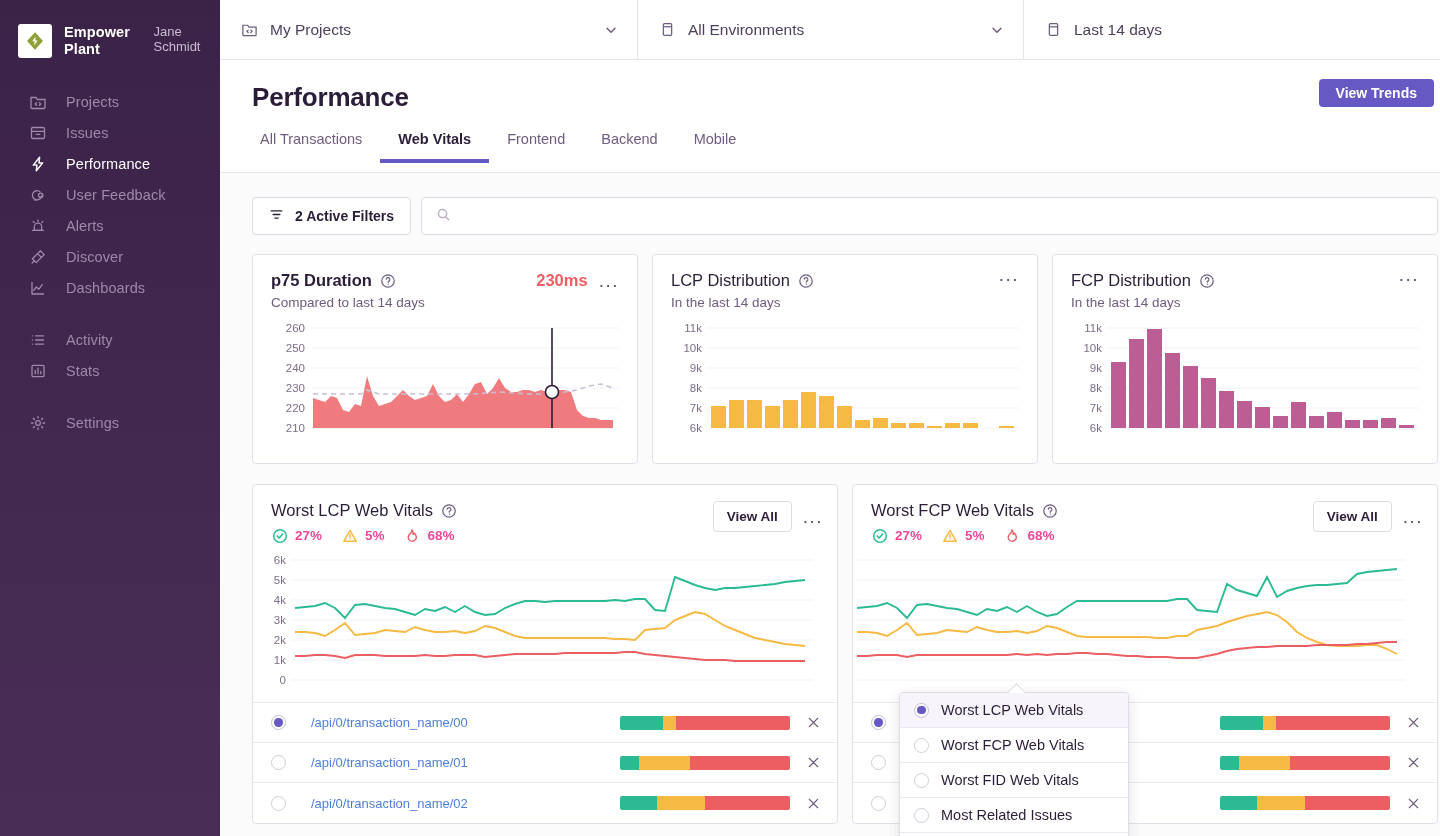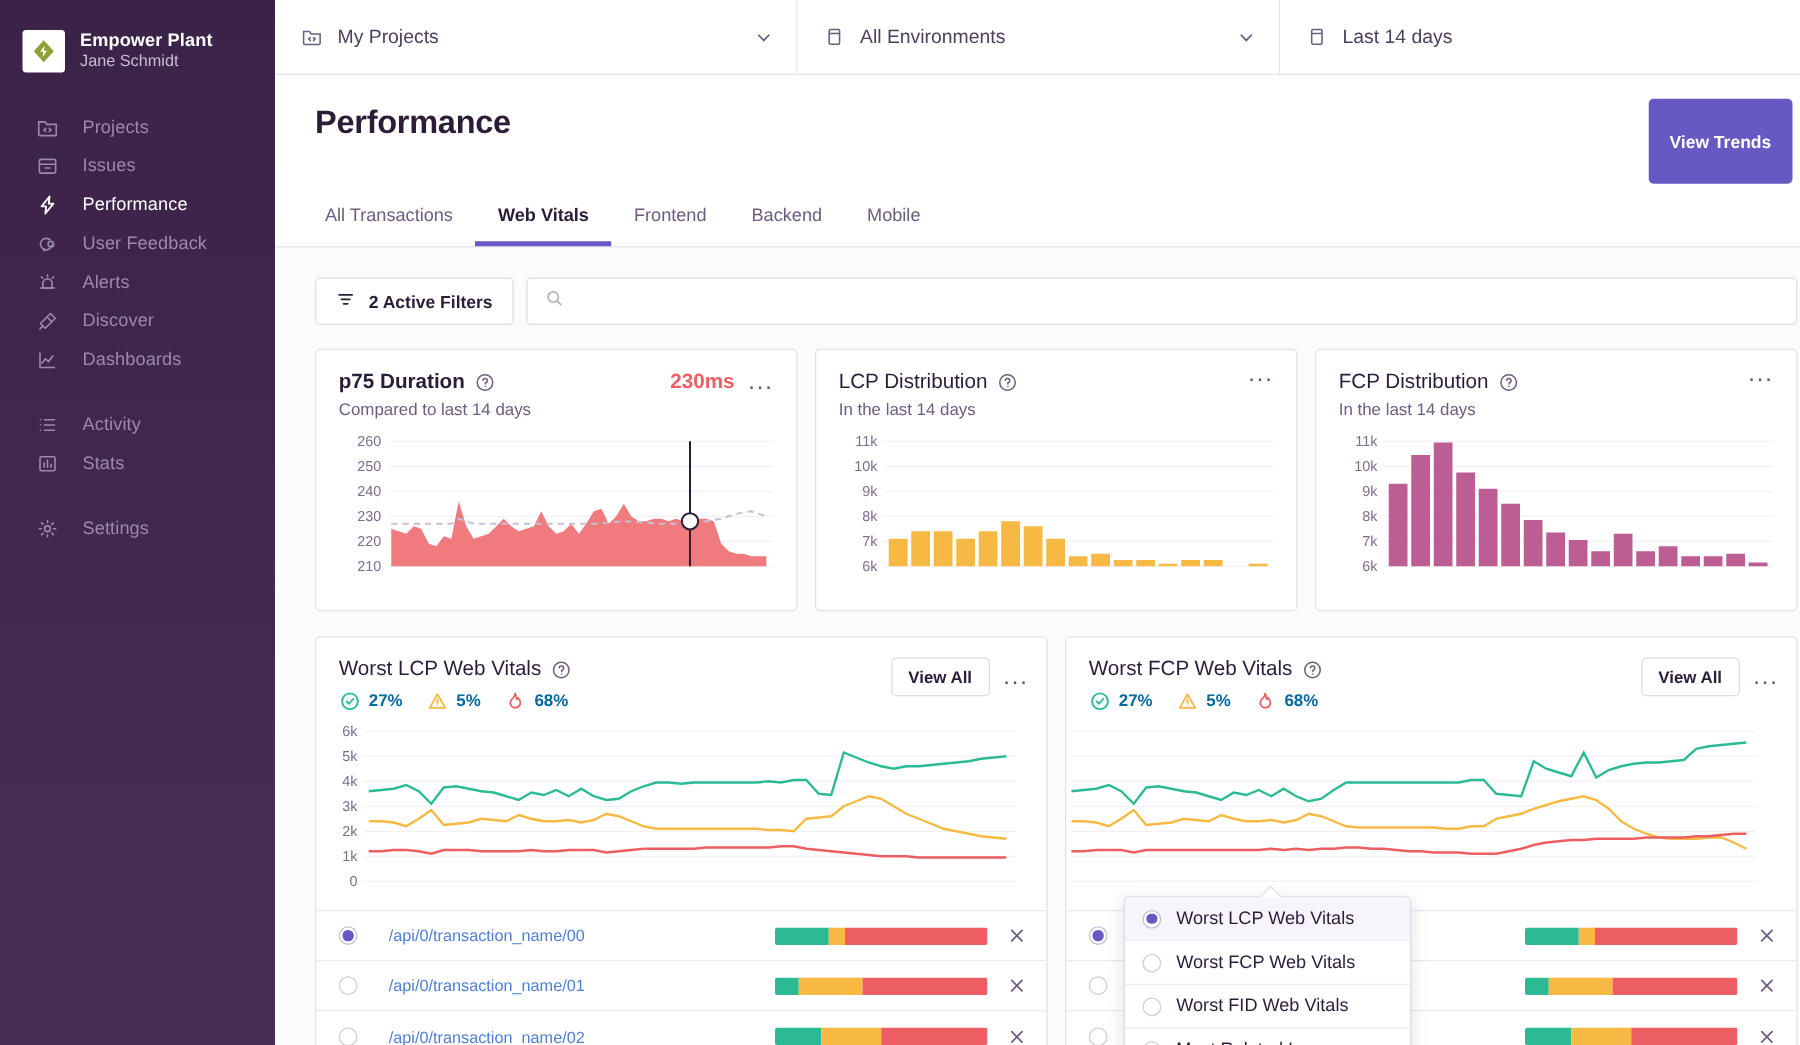--- a/index.html
+++ b/index.html
@@ -19,21 +19,21 @@
     position: relative; overflow: hidden;
   }
   .org {
     display: flex; align-items: center; gap: 12px;
     padding: 16px 0 0 18px; height: 66px;
   }
   .org-logo {
     width: 34px; height: 34px; background: #ffffff; border-radius: 3px;
     display: flex; align-items: center; justify-content: center; flex: 0 0 34px;
   }
-  .org-text { display: flex; flex-direction: column; justify-content: center; line-height: 1.15; }
+  .org-text { display: flex; flex-direction: row; justify-content: center; line-height: 1.15; }
   .org-name { font-size: 14.5px; font-weight: bold; color: #ffffff; letter-spacing: .1px; }
   .org-user { font-size: 13px; color: #c9bcd2; margin-top: 1px; }
 
   .nav { margin-top: 20px; }
   .nav-group { padding: 0; }
   .nav-item {
     display: flex; align-items: center; gap: 18px;
     height: 31px; padding-left: 28px; cursor: pointer;
   }
   .nav-item .nav-ico { width: 20px; height: 20px; flex: 0 0 20px; display: flex; align-items: center; justify-content: center; }
@@ -68,21 +68,21 @@
   .head {
     background: #ffffff; padding: 0 40px 0 32px;
     border-bottom: 1px solid #e7e1ec; position: relative;
     flex: 0 0 113px;
   }
   .head-row { display: flex; align-items: flex-start; justify-content: space-between; padding-top: 22px; }
   .page-title { font-size: 26px; font-weight: bold; color: #2b1d38; letter-spacing: -.2px; }
   .view-trends {
     background: #6659c4; color: #ffffff; border: none; border-radius: 4px;
     font-family: inherit; font-size: 14px; font-weight: bold;
-    padding: 26px 17px; cursor: pointer; margin-top: -3px;
+    padding: 6px 17px; cursor: pointer; margin-top: -3px;
   }
   .tabs { display: flex; gap: 0; margin-top: 18px; }
   .tab {
     font-size: 14.5px; color: #6d5c7d; padding: 0 18px 12px 18px;
     cursor: pointer; border-bottom: 4px solid transparent; position: relative;
   }
   .tab:first-child { padding-left: 8px; }
   .tab.active { color: #2b1d38; font-weight: bold; border-bottom-color: #6659c4; }
 
   
@@ -124,21 +124,21 @@
   .metric-value { font-size: 16.5px; font-weight: bold; color: #ec5e62; }
   .dots { color: #5f4d70; font-size: 19px; line-height: 8px; letter-spacing: 1.5px; cursor: pointer; user-select: none; }
 
   .chart-wrap { position: relative; margin-top: 10px; height: 118px; }
   .chart-wrap svg { display: block; }
 
   
   .row2 { display: flex; gap: 14px; }
   .card.big { flex: 1; height: 340px; display: flex; flex-direction: column; }
   .big-hdr { padding: 16px 14px 0 18px; display: flex; align-items: flex-start; }
-  .vital-badges { display: flex; align-items: center; gap: 7px; margin-top: 7px; font-size: 13.5px; font-weight: bold; color: #0369a1; }
+  .vital-badges { display: flex; align-items: center; gap: 7px; margin-top: 7px; font-size: 13.5px; font-weight: bold; color: #ec4899; }
   .vital-badges .bg-ico { width: 17px; height: 17px; display: flex; align-items: center; justify-content: center; }
   .vital-badges .sep { width: 5px; }
   .view-all {
     background: #ffffff; border: 1px solid #e0dae6; border-radius: 4px;
     font-family: inherit; font-size: 13.5px; font-weight: bold; color: #2b1d38;
     padding: 7px 13px; cursor: pointer;
   }
   .big-chart { flex: 1; position: relative; padding: 6px 8px 0 4px; }
   .tx-list { border-top: 1px solid #ece7f0; }
   .tx-row {

